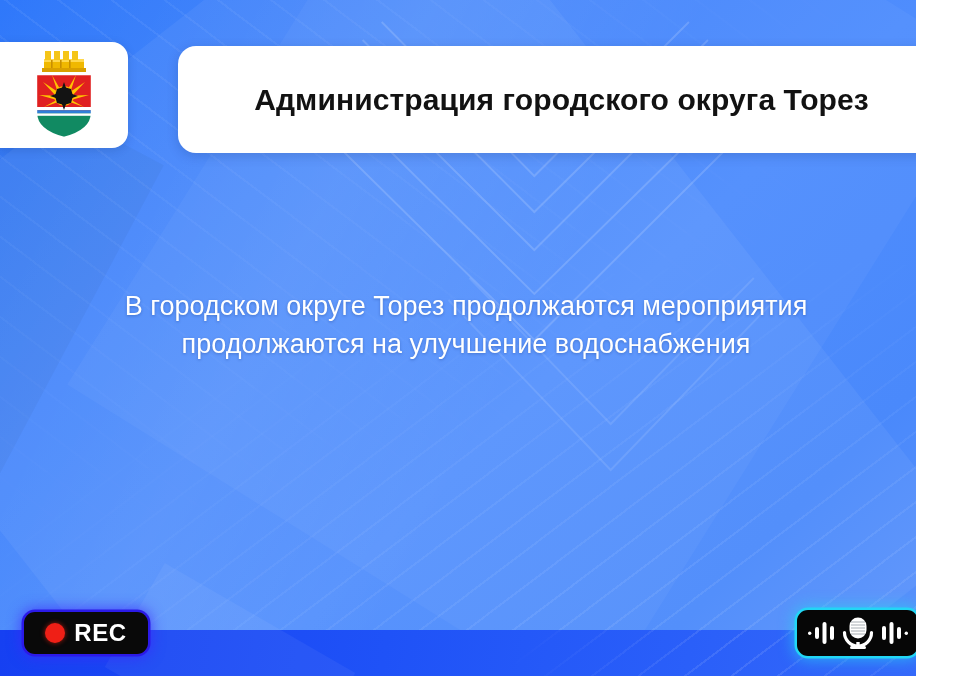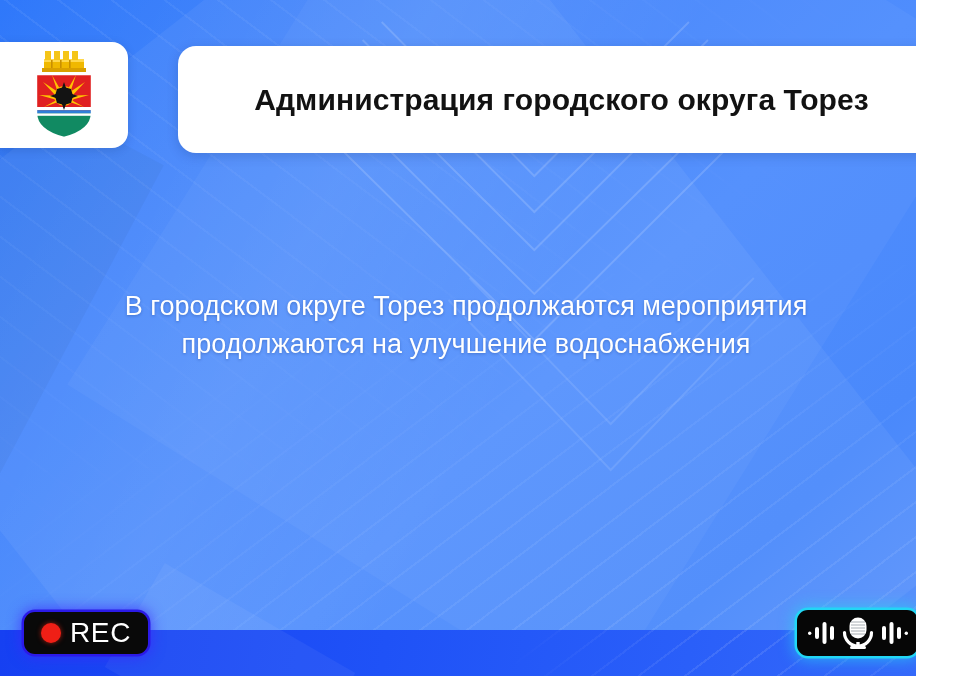--- a/index.html
+++ b/index.html
@@ -138,22 +138,22 @@
     box-shadow:0 0 0 2.5px #2b1ae8, 0 0 14px 3px rgba(60,40,250,0.75);
   }
   .rec-dot {
     width:20px; height:20px; border-radius:50%;
     background:#ef1f16;
     box-shadow:0 0 5px rgba(255,40,20,.6);
     flex:0 0 auto;
   }
   .rec-label {
     color:#ffffff;
-    font-size:28px;
-    font-weight:400;
+    font-size:24px;
+    font-weight:700;
     letter-spacing:.6px;
     line-height:1;
   }
 
   
   .mic-widget {
     position:absolute; left:797px; top:610px;
     width:121px; height:46px;
     background:#060606;
     border-radius:11px;

